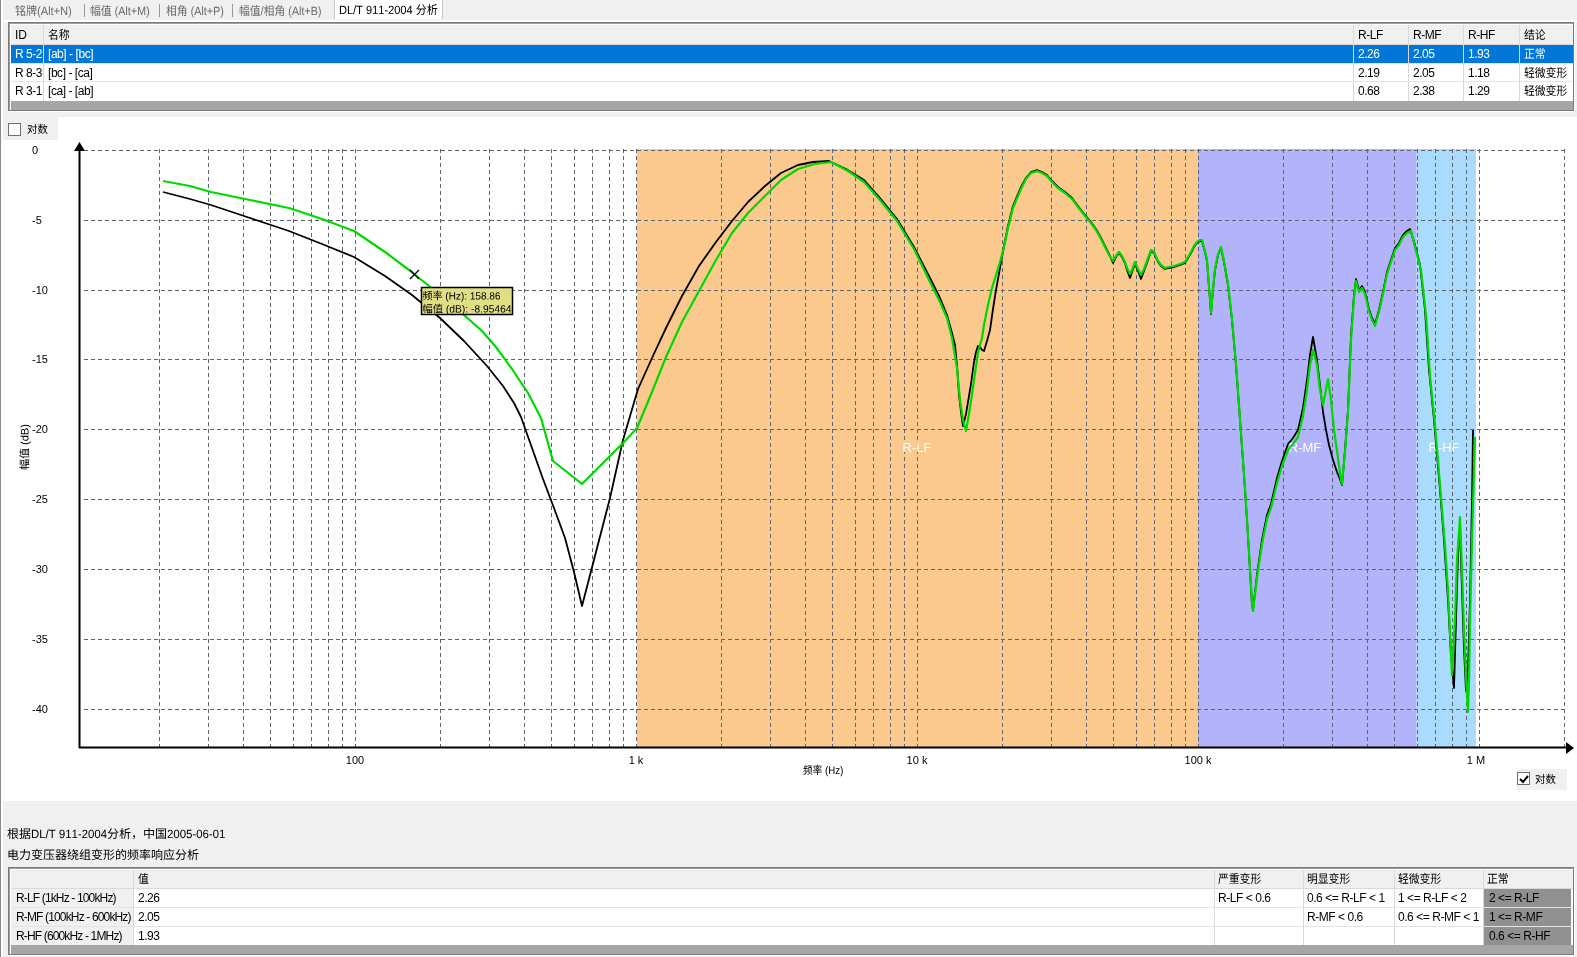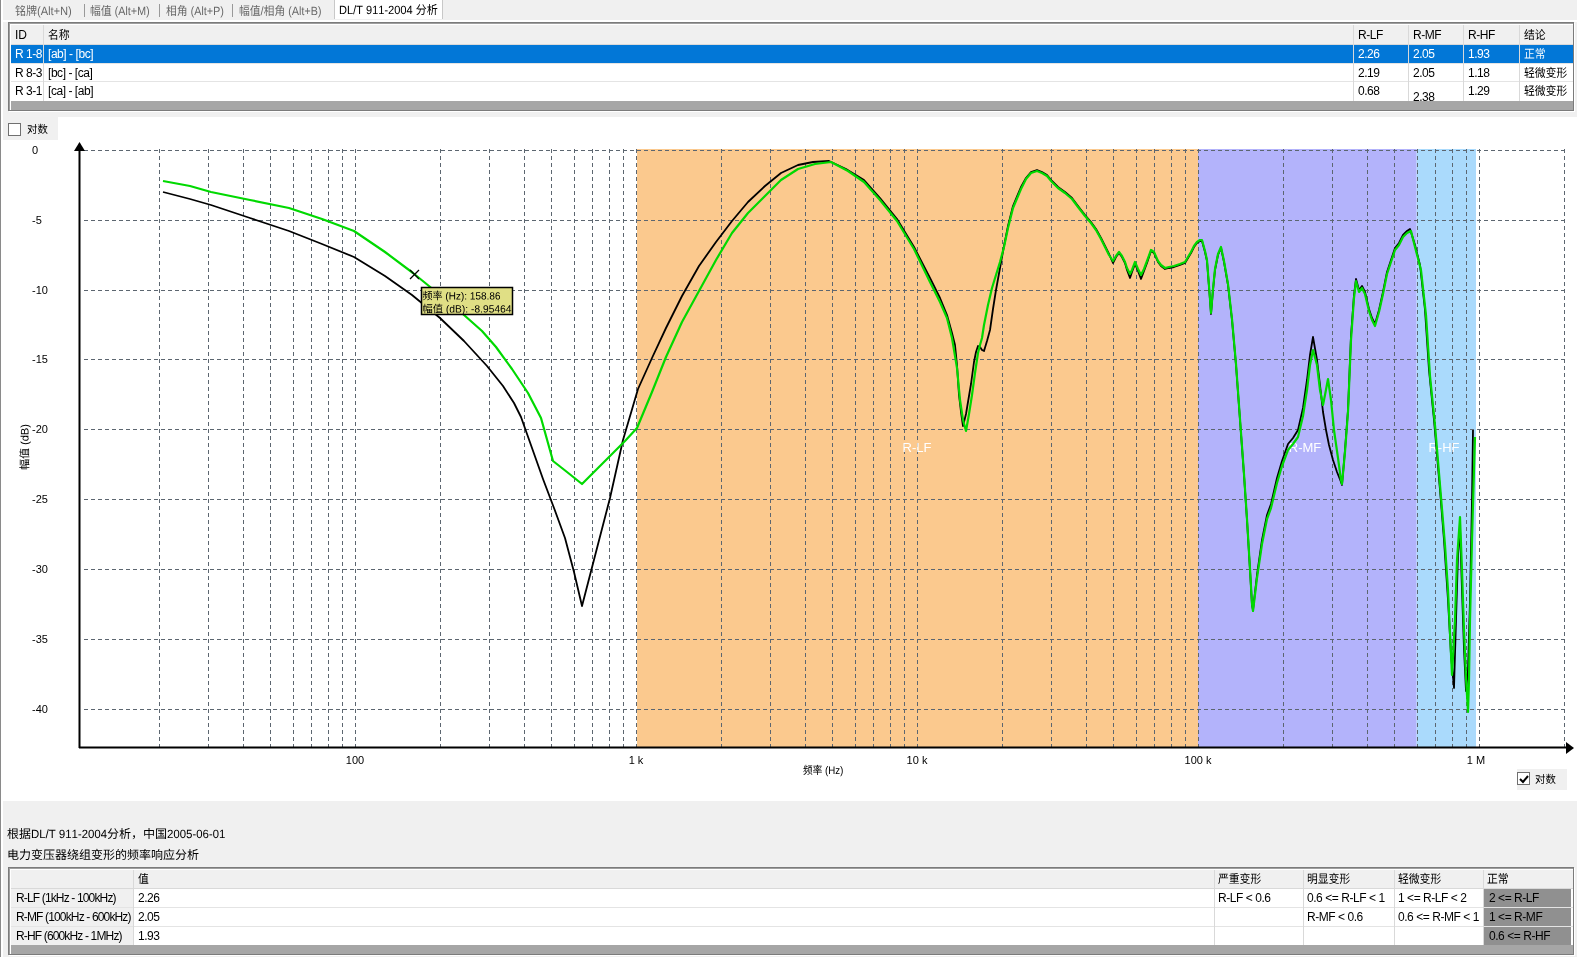--- a/index.html
+++ b/index.html
@@ -196,21 +196,21 @@
   <div class="cell lat" style="left:1459px;top:5px">R-HF</div>
   <div class="abs" style="left:1515px;top:5px">
       <svg width="23" height="17" style="display:block;overflow:visible">
         <g fill="#000">
           <use href="#c7ed3" transform="translate(0.00 11.04) scale(0.01080 -0.01200)"></use>
           <use href="#c8bba" transform="translate(10.80 11.04) scale(0.01080 -0.01200)"></use>
         </g>
       </svg>
     </div>
   <div class="abs selrow" style="left:2px;top:22px;width:1562px;height:19px"></div>
-  <div class="cell selrow lat" style="left:6px;top:24px">R 1-8</div>
+  <div class="cell selrow lat" style="left:6px;top:24px">R 5-2</div>
   <div class="cell selrow lat" style="left:39px;top:24px">[ab] - [bc]</div>
   <div class="cell selrow lat" style="left:1349px;top:24px">2.26</div>
   <div class="cell selrow lat" style="left:1404px;top:24px">2.05</div>
   <div class="cell selrow lat" style="left:1459px;top:24px">1.93</div>
   <div class="abs" style="left:1515px;top:24px">
       <svg width="23" height="17" style="display:block;overflow:visible">
         <g fill="#fff">
           <use href="#c6b63" transform="translate(0.00 11.04) scale(0.01080 -0.01200)"></use>
           <use href="#c5e38" transform="translate(10.80 11.04) scale(0.01080 -0.01200)"></use>
         </g>
@@ -227,21 +227,21 @@
           <use href="#c8f7b" transform="translate(0.00 11.04) scale(0.01080 -0.01200)"></use>
           <use href="#c5fae" transform="translate(10.80 11.04) scale(0.01080 -0.01200)"></use>
           <use href="#c53d8" transform="translate(21.60 11.04) scale(0.01080 -0.01200)"></use>
           <use href="#c5f62" transform="translate(32.40 11.04) scale(0.01080 -0.01200)"></use>
         </g>
       </svg>
     </div>
   <div class="cell lat" style="left:6px;top:61px">R 3-1</div>
   <div class="cell lat" style="left:39px;top:61px">[ca] - [ab]</div>
   <div class="cell lat" style="left:1349px;top:61px">0.68</div>
-  <div class="cell lat" style="left:1404px;top:67px">2.38</div>
+  <div class="cell lat" style="left:1404px;top:61px">2.38</div>
   <div class="cell lat" style="left:1459px;top:61px">1.29</div>
   <div class="abs" style="left:1515px;top:61px">
       <svg width="44" height="17" style="display:block;overflow:visible">
         <g fill="#000">
           <use href="#c8f7b" transform="translate(0.00 11.04) scale(0.01080 -0.01200)"></use>
           <use href="#c5fae" transform="translate(10.80 11.04) scale(0.01080 -0.01200)"></use>
           <use href="#c53d8" transform="translate(21.60 11.04) scale(0.01080 -0.01200)"></use>
           <use href="#c5f62" transform="translate(32.40 11.04) scale(0.01080 -0.01200)"></use>
         </g>
       </svg>

